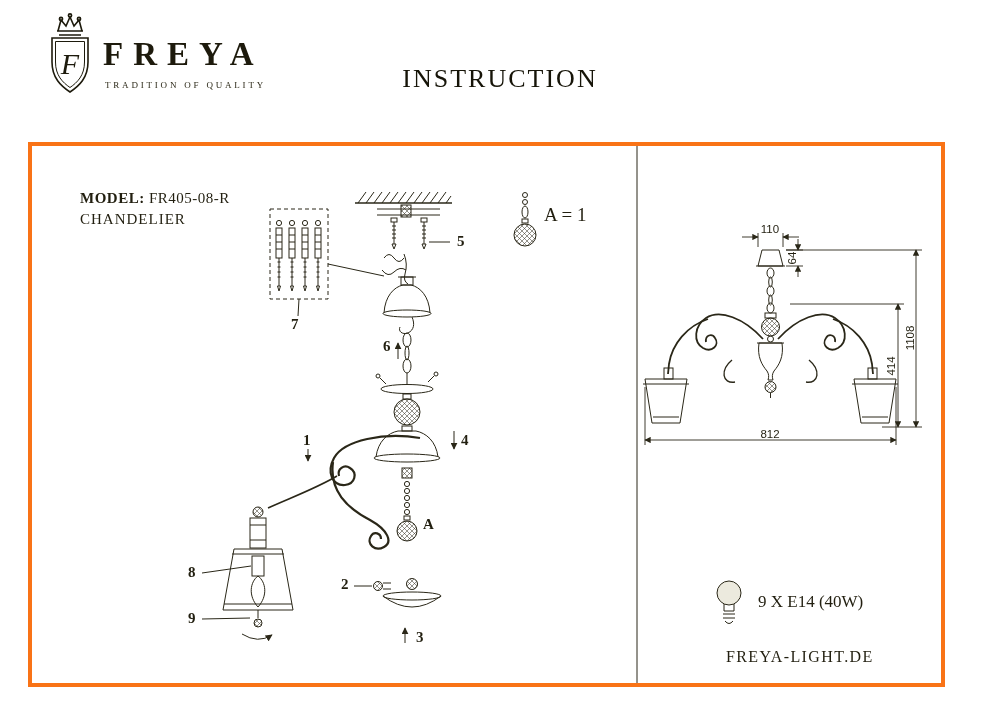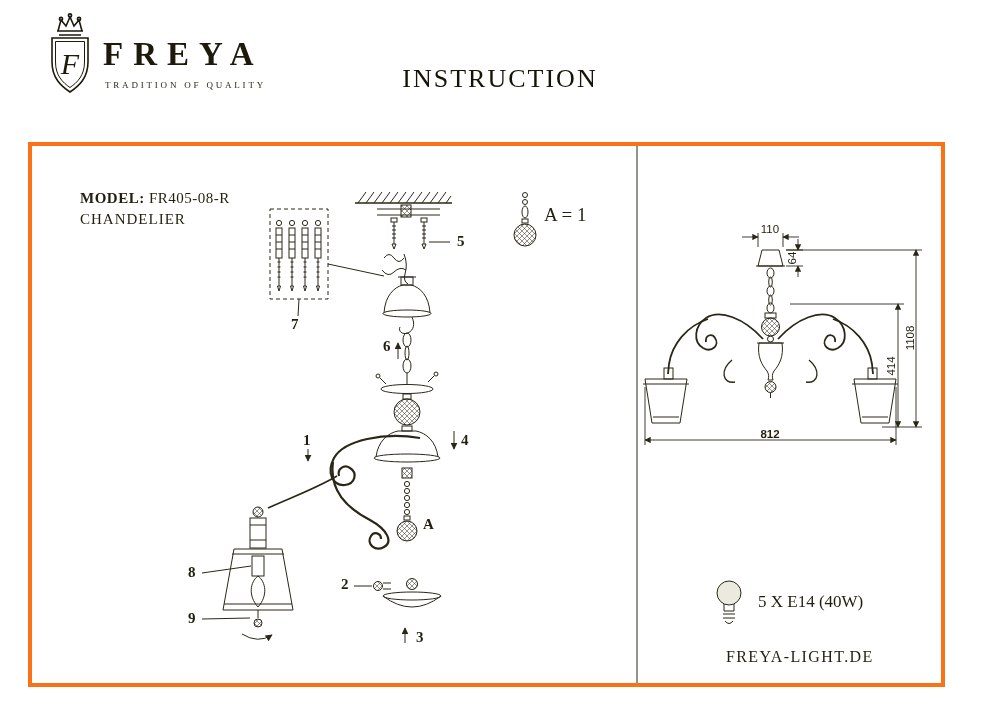--- a/index.html
+++ b/index.html
@@ -274,18 +274,18 @@
     <span class="plabel" style="left:391px;top:370px;">A</span>
     <span class="plabel" style="left:156px;top:418px;">8</span>
     <span class="plabel" style="left:156px;top:464px;">9</span>
     <span class="plabel" style="left:309px;top:430px;">2</span>
     <span class="plabel" style="left:384px;top:483px;">3</span>
 
     <span class="dimh" style="left:738px;top:83px;">110</span>
     <span class="dimv" style="left:760px;top:112px;">64</span>
     <span class="dimv" style="left:859px;top:220px;">414</span>
     <span class="dimv" style="left:878px;top:192px;">1108</span>
-    <span class="dimh" style="left:738px;top:288px;font-weight:bold;">812</span>
-
-    <span class="bulbspec">5 X E14 (40W)</span>
+    <span class="dimh" style="left:738px;top:288px;">812</span>
+
+    <span class="bulbspec">9 X E14 (40W)</span>
     <span class="website">FREYA-LIGHT.DE</span>
   </div>
 </div>
 
 </body></html>

